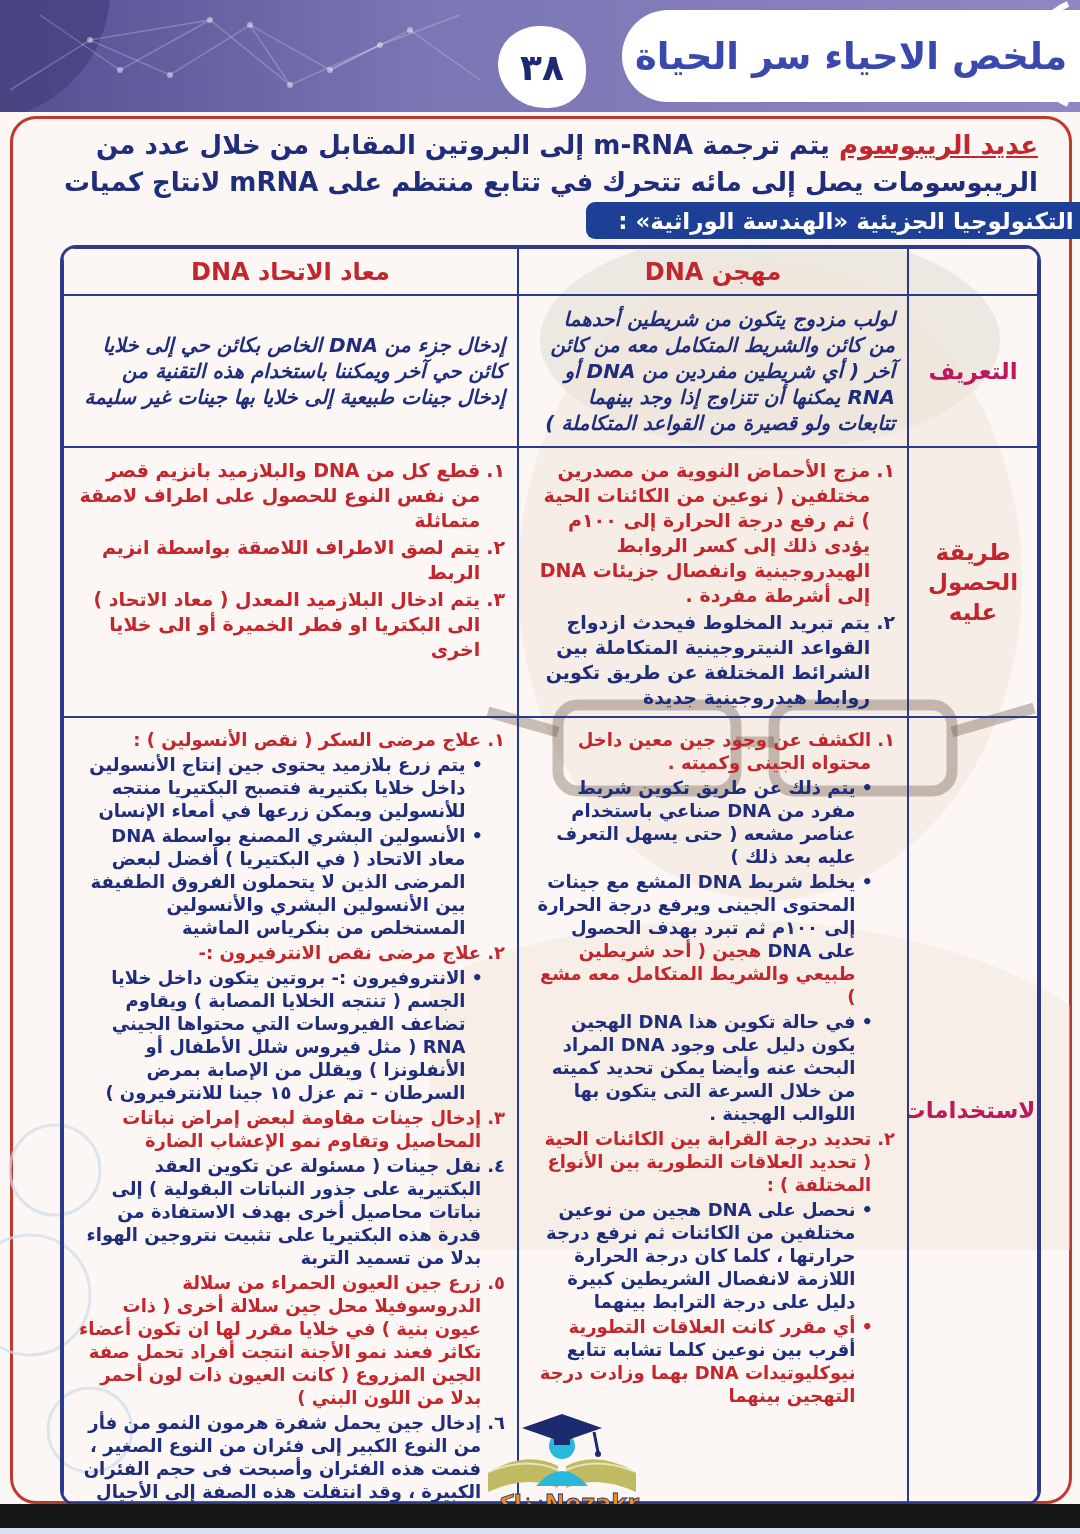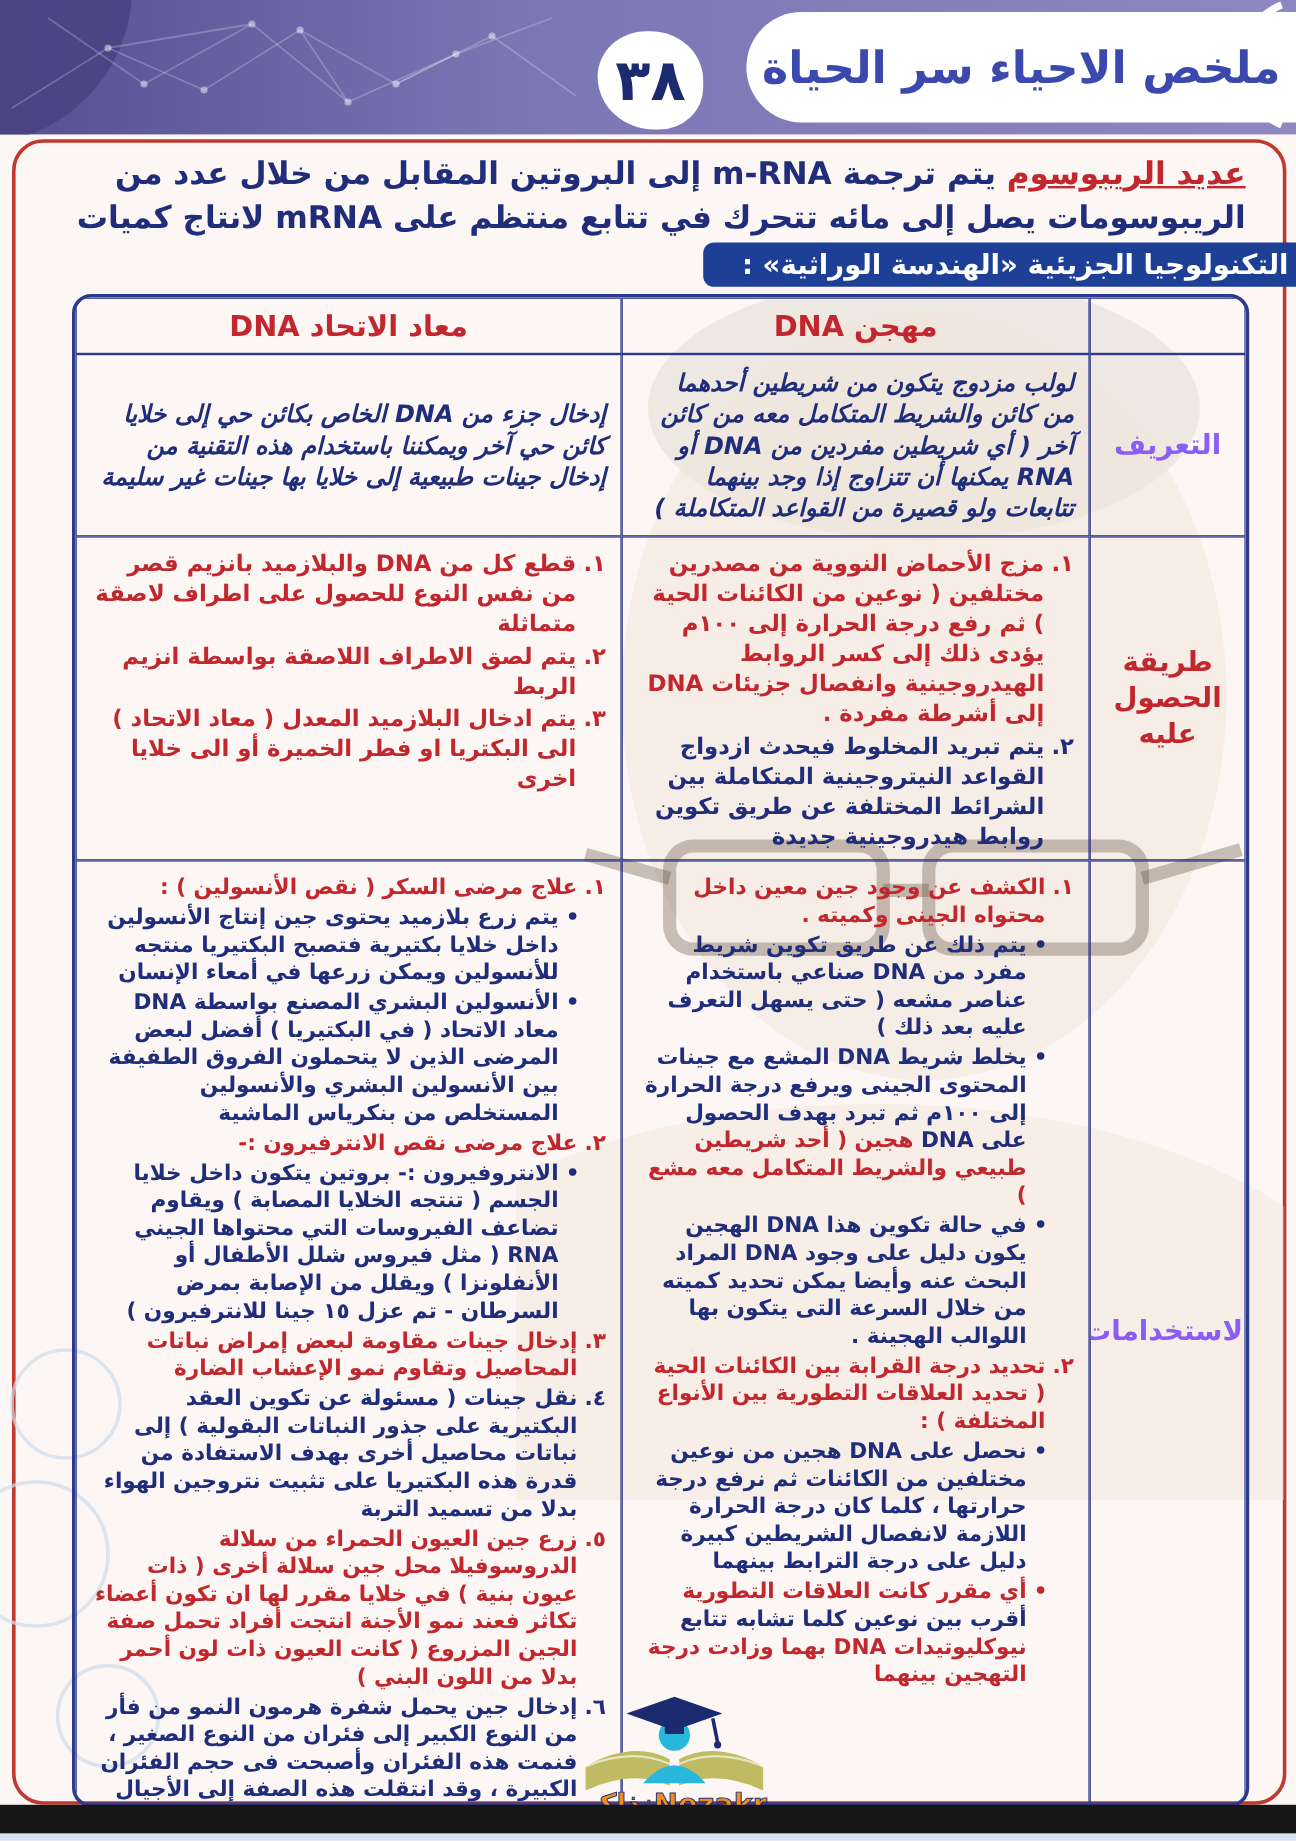--- a/index.html
+++ b/index.html
@@ -9,21 +9,21 @@
   
   .banner{position:absolute;top:0;left:0;width:1080px;height:112px;
           background:linear-gradient(90deg,#554f92,#7b76b4 40%,#8d88c1);}
   .banner svg{position:absolute;inset:0;}
   .title-plate{position:absolute;top:10px;left:622px;width:458px;height:92px;background:#ffffff;
                border-radius:46px 0 0 46px;display:flex;align-items:center;justify-content:center;}
   .title-plate .t{font-size:37px;color:#3b49ae;letter-spacing:-1px;}
   .crescent{position:absolute;top:2px;left:576px;width:70px;height:108px;}
   .page-num{position:absolute;top:26px;left:498px;width:88px;height:82px;background:#ffffff;
             border-radius:48% 52% 44% 56%;display:flex;align-items:center;justify-content:center;
-            font-size:48px;color:#1c2a70;}
+            font-size:36px;color:#1c2a70;}
 
   
   .frame{position:absolute;top:116px;left:10px;width:1056px;height:1382px;
          border:3px solid #bf3a2e;border-radius:26px;pointer-events:none;}
 
   
   .intro{position:absolute;top:127px;right:42px;left:42px;font-size:26px;line-height:37px;
          text-align:right;}
   .c-red{color:#c1272d;}
   .c-blue{color:#1f2d7a;}
@@ -37,21 +37,21 @@
   .portrait{position:absolute;top:250px;left:430px;width:640px;height:1000px;pointer-events:none;}
   .doodles{position:absolute;top:1100px;left:0px;width:220px;height:420px;pointer-events:none;}
 
   
   .tbl{position:absolute;top:245px;left:60px;width:975px;height:1255px;display:grid;
        grid-template-columns:130px 390px 455px;grid-template-rows:47px 152px 270px 1fr;
        direction:rtl;border:3px solid #2c3a8c;border-radius:16px;overflow:hidden;color:#1f2d7a;}
   .cell{border:1px solid #2c3a8c;padding:8px 12px;overflow:hidden;}
   .hd{display:flex;align-items:center;justify-content:center;color:#c1272d;font-size:24px;direction:ltr;}
   .lbl{display:flex;align-items:center;justify-content:center;text-align:center;font-size:23px;
-       color:#8b5cf6;line-height:30px;padding:4px;}
+       color:#be185d;line-height:30px;padding:4px;}
   .lbl.red{color:#c1272d;}
   .def{font-size:20px;line-height:26px;display:flex;align-items:center;font-style:italic;}
   .def .inner{width:100%;text-align:right;}
   .method{font-size:19px;line-height:25px;}
   .uses{font-size:18px;line-height:23px;}
 
   .blk{display:flex;gap:6px;margin:2px 0;}
   .blk .mk{flex:0 0 auto;}
   .blk .tx{flex:1 1 auto;}
   .blk.ind{margin-right:22px;}

